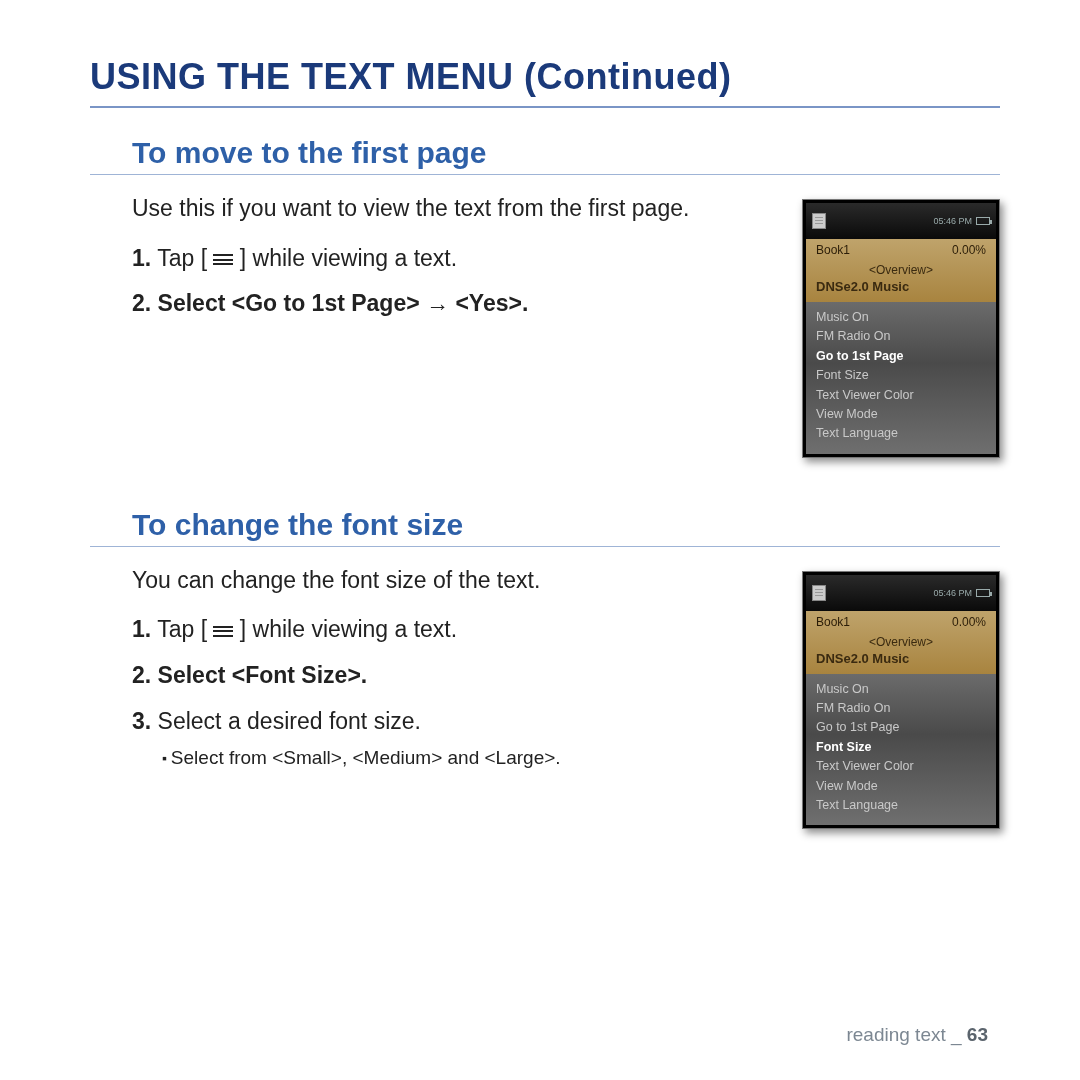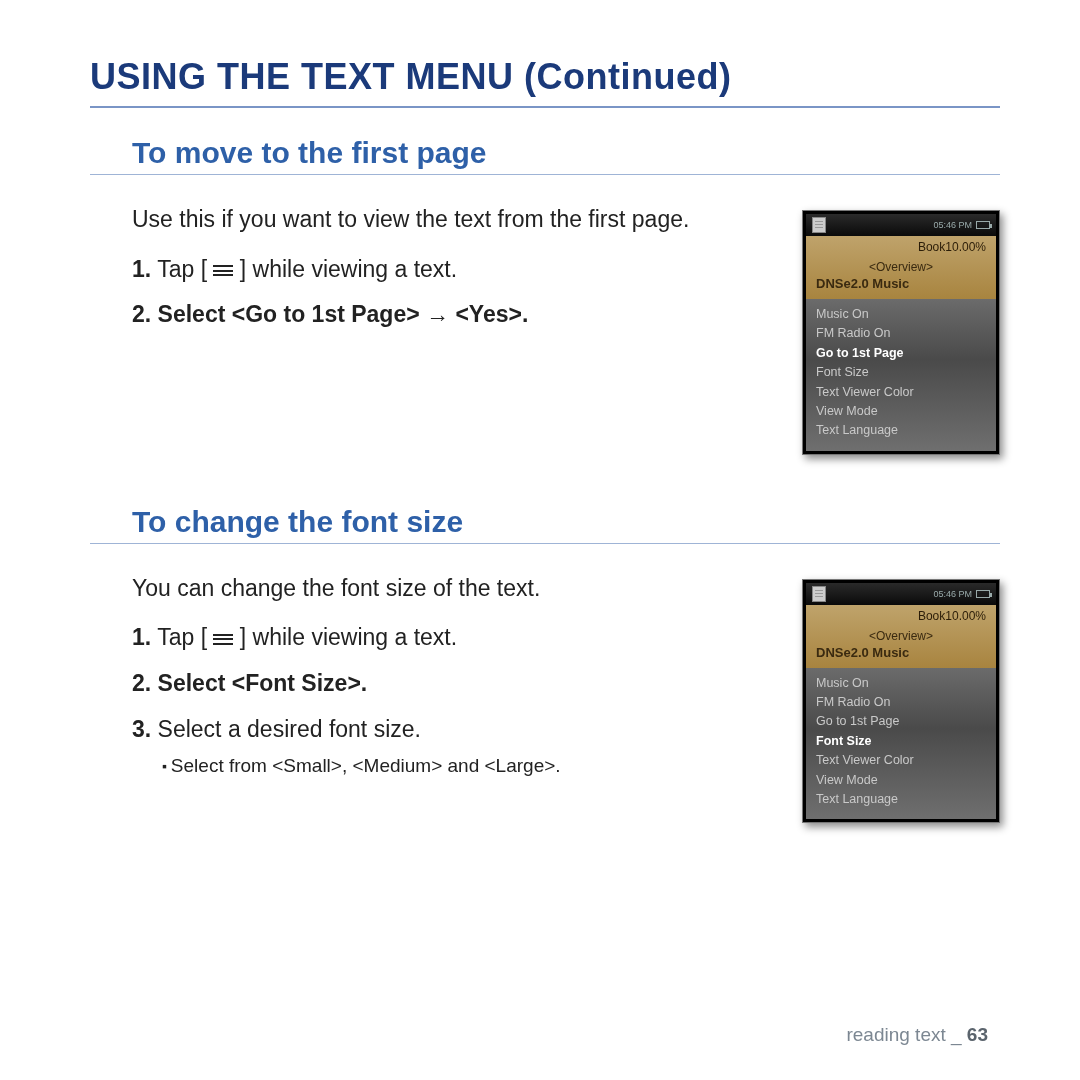--- a/index.html
+++ b/index.html
@@ -22,21 +22,21 @@
     margin-bottom: 28px;
   }
   .section { margin-bottom: 50px; }
   h2.section-heading {
     color: #2e60a8;
     font-size: 30px;
     font-weight: 700;
     border-bottom: 1px solid #9fb4d6;
     padding-bottom: 4px;
     padding-left: 42px;
-    margin-bottom: 27px;
+    margin-bottom: 16px;
   }
   .section-body {
     display: flex;
     gap: 24px;
     align-items: flex-start;
   }
   .text-col {
     flex: 1;
     font-size: 23px;
     line-height: 1.55;
@@ -67,42 +67,42 @@
     width: 198px;
     border: 1px solid #777;
     box-shadow: 3px 4px 8px rgba(0,0,0,0.45);
     background: #000;
     padding: 3px;
     flex-shrink: 0;
     margin-top: 8px;
   }
   .screen { width: 100%; font-family: Arial, sans-serif; }
   .statusbar {
-    height: 22px;
+    height: 36px;
     background: linear-gradient(#2a2a2a,#0a0a0a);
     display: flex; justify-content: space-between; align-items: center;
     padding: 0 6px;
     color: #9aa; font-size: 9px;
   }
   .doc-icon {
     width: 14px; height: 16px; background: #ccc; display:inline-block;
     border: 1px solid #888;
     position: relative;
   }
   .doc-icon::after{content:"";position:absolute;top:3px;left:2px;right:2px;height:1px;background:#999;box-shadow:0 3px 0 #999,0 6px 0 #999;}
   .sb-right { display:flex; gap:4px; align-items:center; }
   .batt { width:14px;height:8px;border:1px solid #9aa; position:relative;}
   .batt::after{content:"";position:absolute;right:-3px;top:2px;width:2px;height:4px;background:#9aa;}
   .paper {
     background: linear-gradient(#bfa36b,#a8843f);
     color:#3a2a10;
     padding: 4px 10px 8px;
     font-size: 13px;
   }
-  .book-row { display:flex; justify-content:flex-end; font-size:12px; color:#2b1d08; margin-bottom:6px;}
+  .book-row { display:flex; justify-content:space-between; font-size:12px; color:#2b1d08; margin-bottom:6px;}
   .overview { text-align:center; font-size:12px; }
   .dnse { font-weight:700; font-size:13px; margin-top:2px;}
   .menu-panel {
     background: linear-gradient(#6b6b6b,#4a4a4a 40%,#6f6f6f);
     padding: 6px 10px 10px;
   }
   .mitem { color:#c9c9c9; font-size:12.5px; line-height:1.55; }
   .mitem.hl { color:#fff; font-weight:600; }
 
   .footer {

